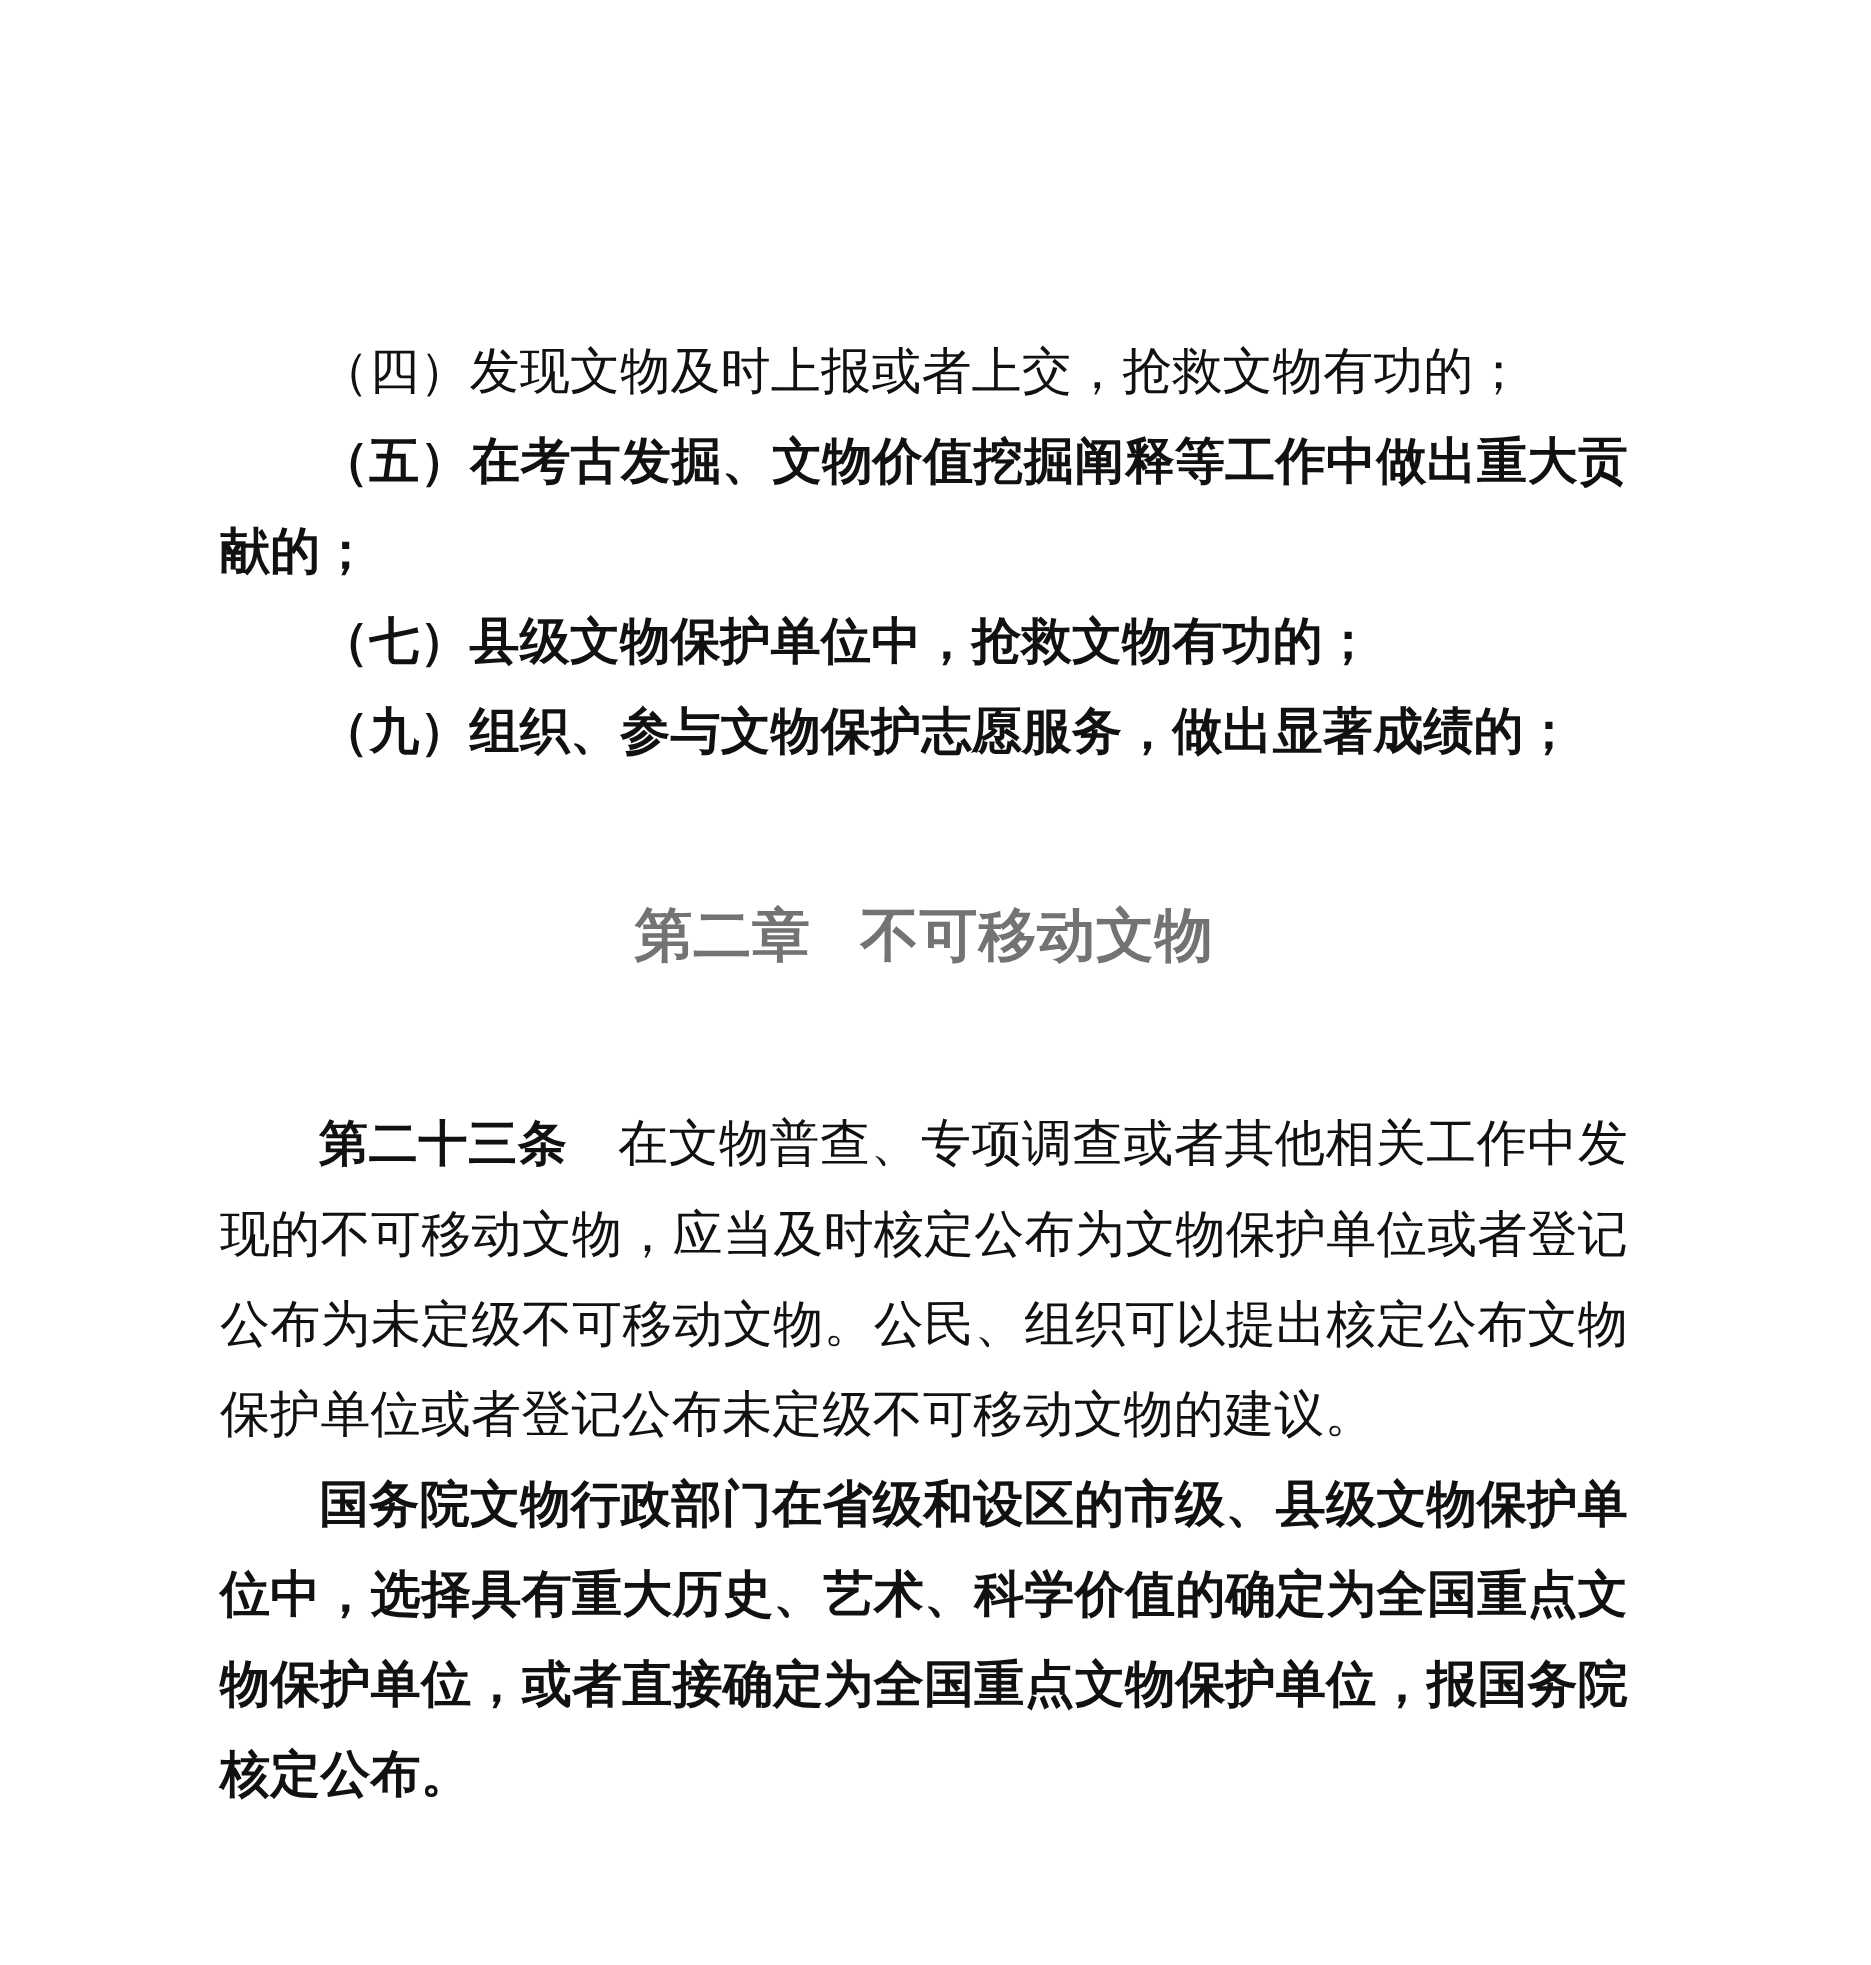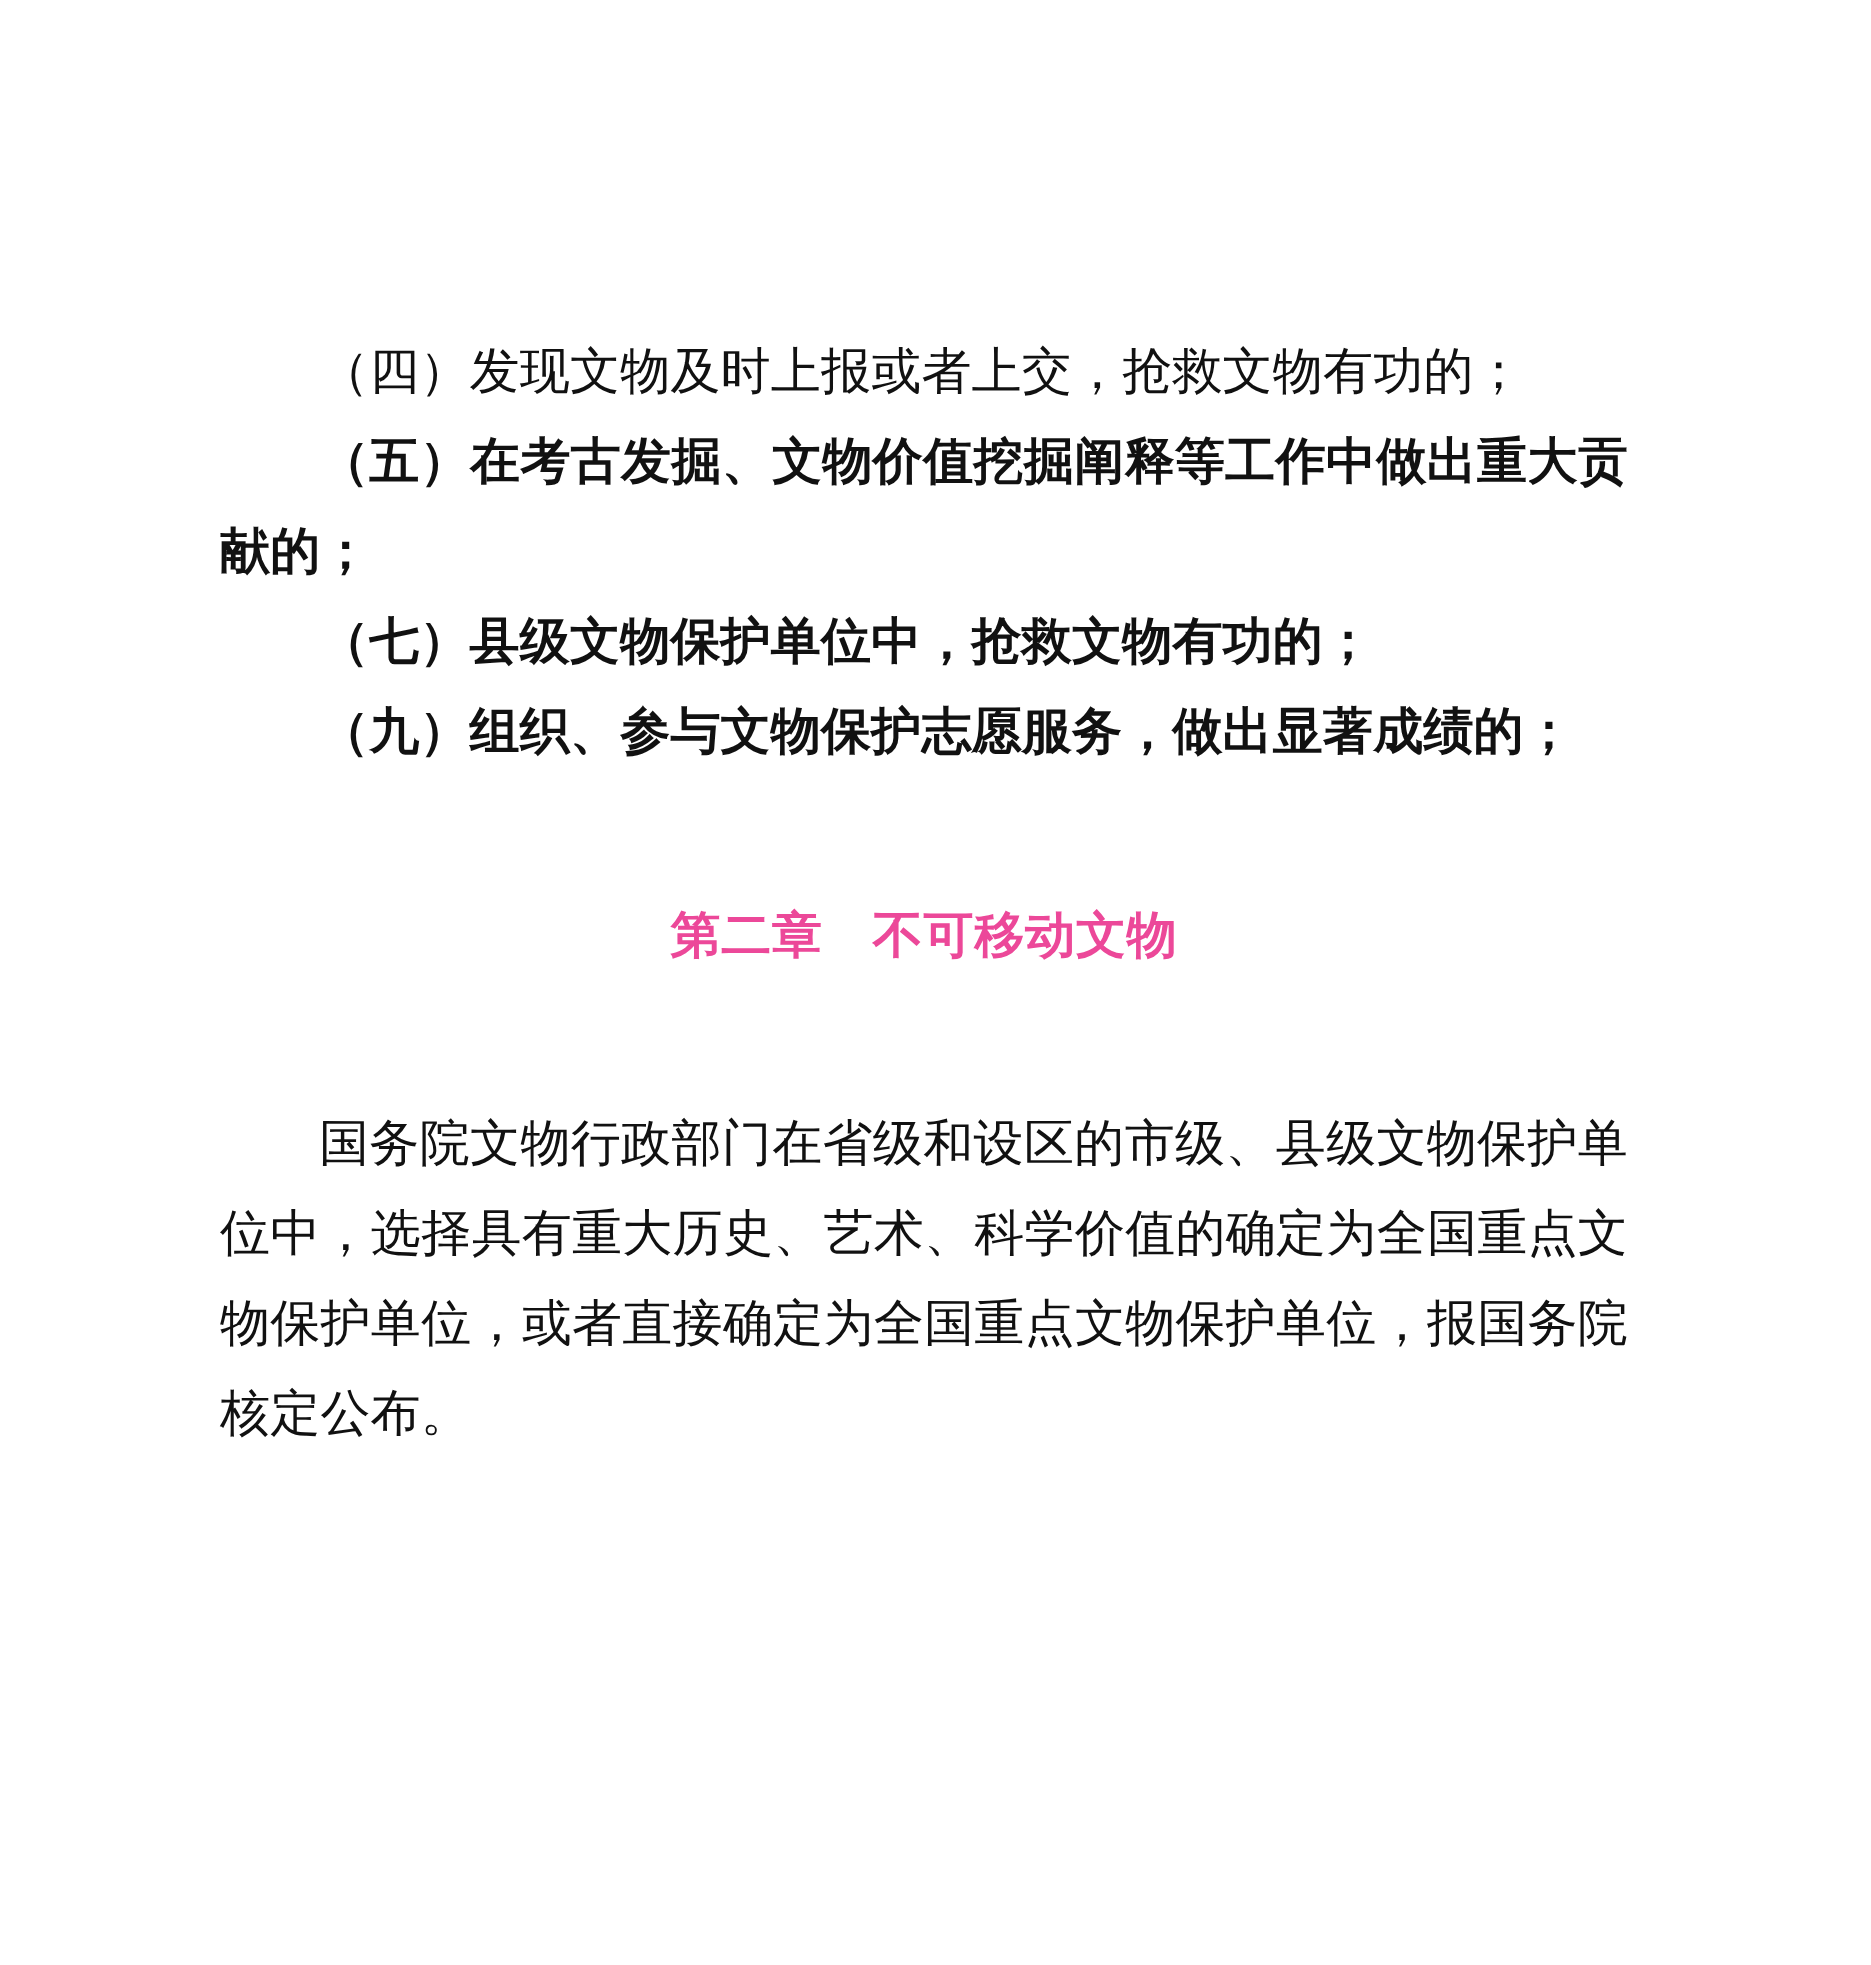--- a/index.html
+++ b/index.html
@@ -44,24 +44,24 @@
     margin-top: 0;
     font-weight: bold;
   }
 
   
   .chapter-heading {
     margin: 0;
     text-align: center;
     font-family: "DejaVu Sans", "Liberation Sans", sans-serif;
     font-weight: 700;
-    font-size: 50px;
+    font-size: 58px;
     line-height: 90px;
     letter-spacing: 0.8px;
-    color: #ec4899;
+    color: #737373;
   }
 
   .gap-before-heading { height: 114px; }
   .gap-after-heading  { height: 118px; }
 
   
   .article-label {
     font-family: "DejaVu Sans", "Liberation Sans", sans-serif;
     font-weight: 700;
     font-size: 49px;
@@ -84,19 +84,20 @@
     <p class="para">（五）在考古发掘、文物价值挖掘阐释等工作中做出重大贡献的；</p>
     <p class="para">（七）县级文物保护单位中，抢救文物有功的；</p>
     <p class="para">（九）组织、参与文物保护志愿服务，做出显著成绩的；</p>
 
     <div class="gap-before-heading"></div>
 
     <p class="chapter-heading"><span>第二章</span><span class="wide-space"></span><span>不可移动文物</span></p>
 
     <div class="gap-after-heading"></div>
 
+    <p class="para"><span class="article-label">第二十三条</span><span class="wide-space"></span><span>在文物普查、专项调查或者其他相关工作中发现的不可移动文物，应当及时核定公布为文物保护单位或者登记公布为未定级不可移动文物。公民、组织可以提出核定公布文物保护单位或者登记公布未定级不可移动文物的建议。</span></p>
 
     <p class="para">国务院文物行政部门在省级和设区的市级、县级文物保护单位中，选择具有重大历史、艺术、科学价值的确定为全国重点文物保护单位，或者直接确定为全国重点文物保护单位，报国务院核定公布。</p>
 
   </div>
 
 </div>
 
 
 </body></html>

